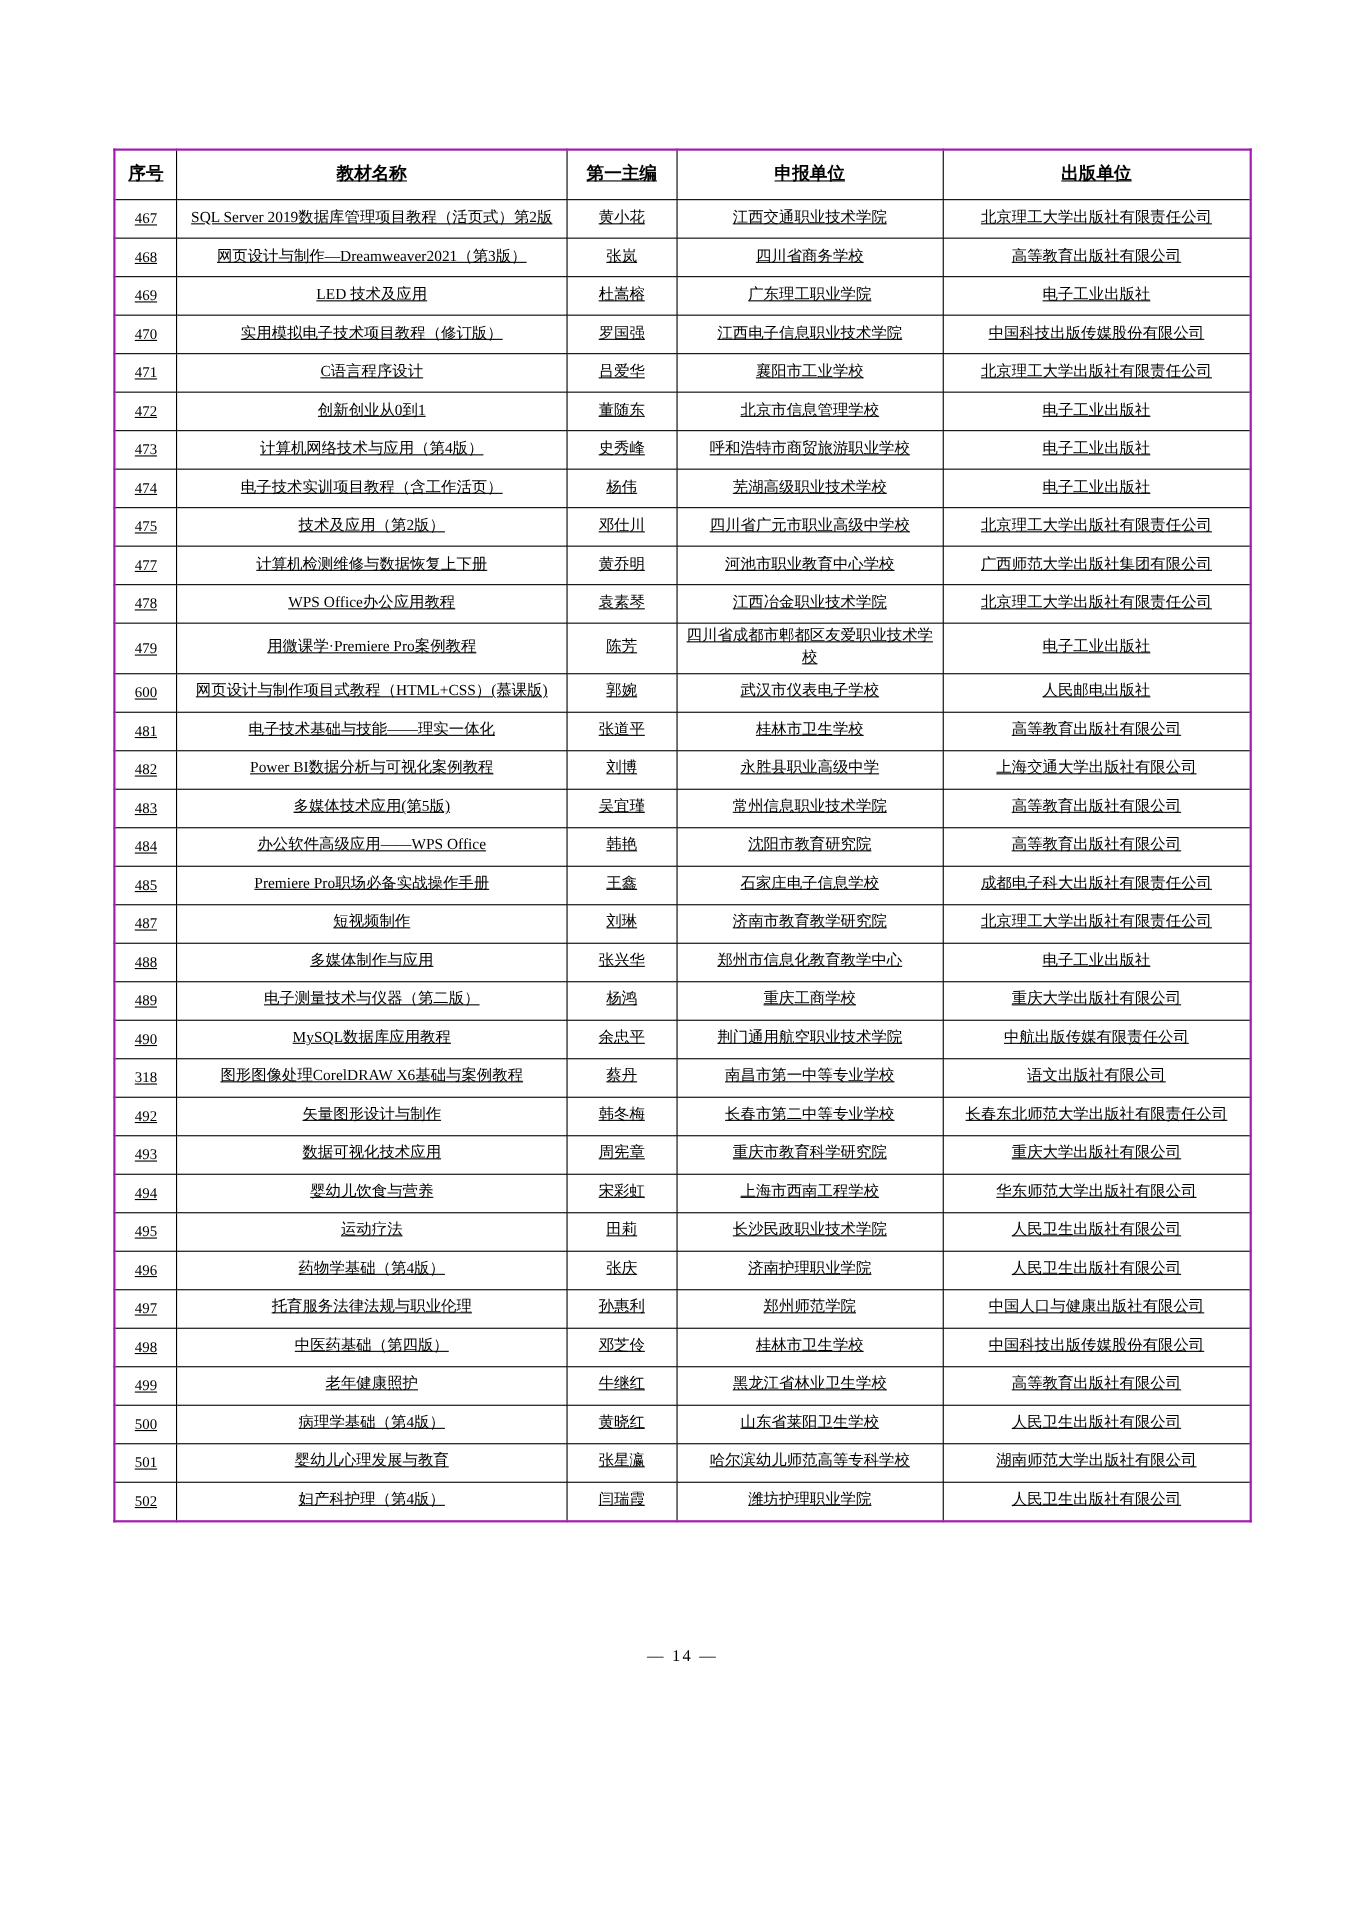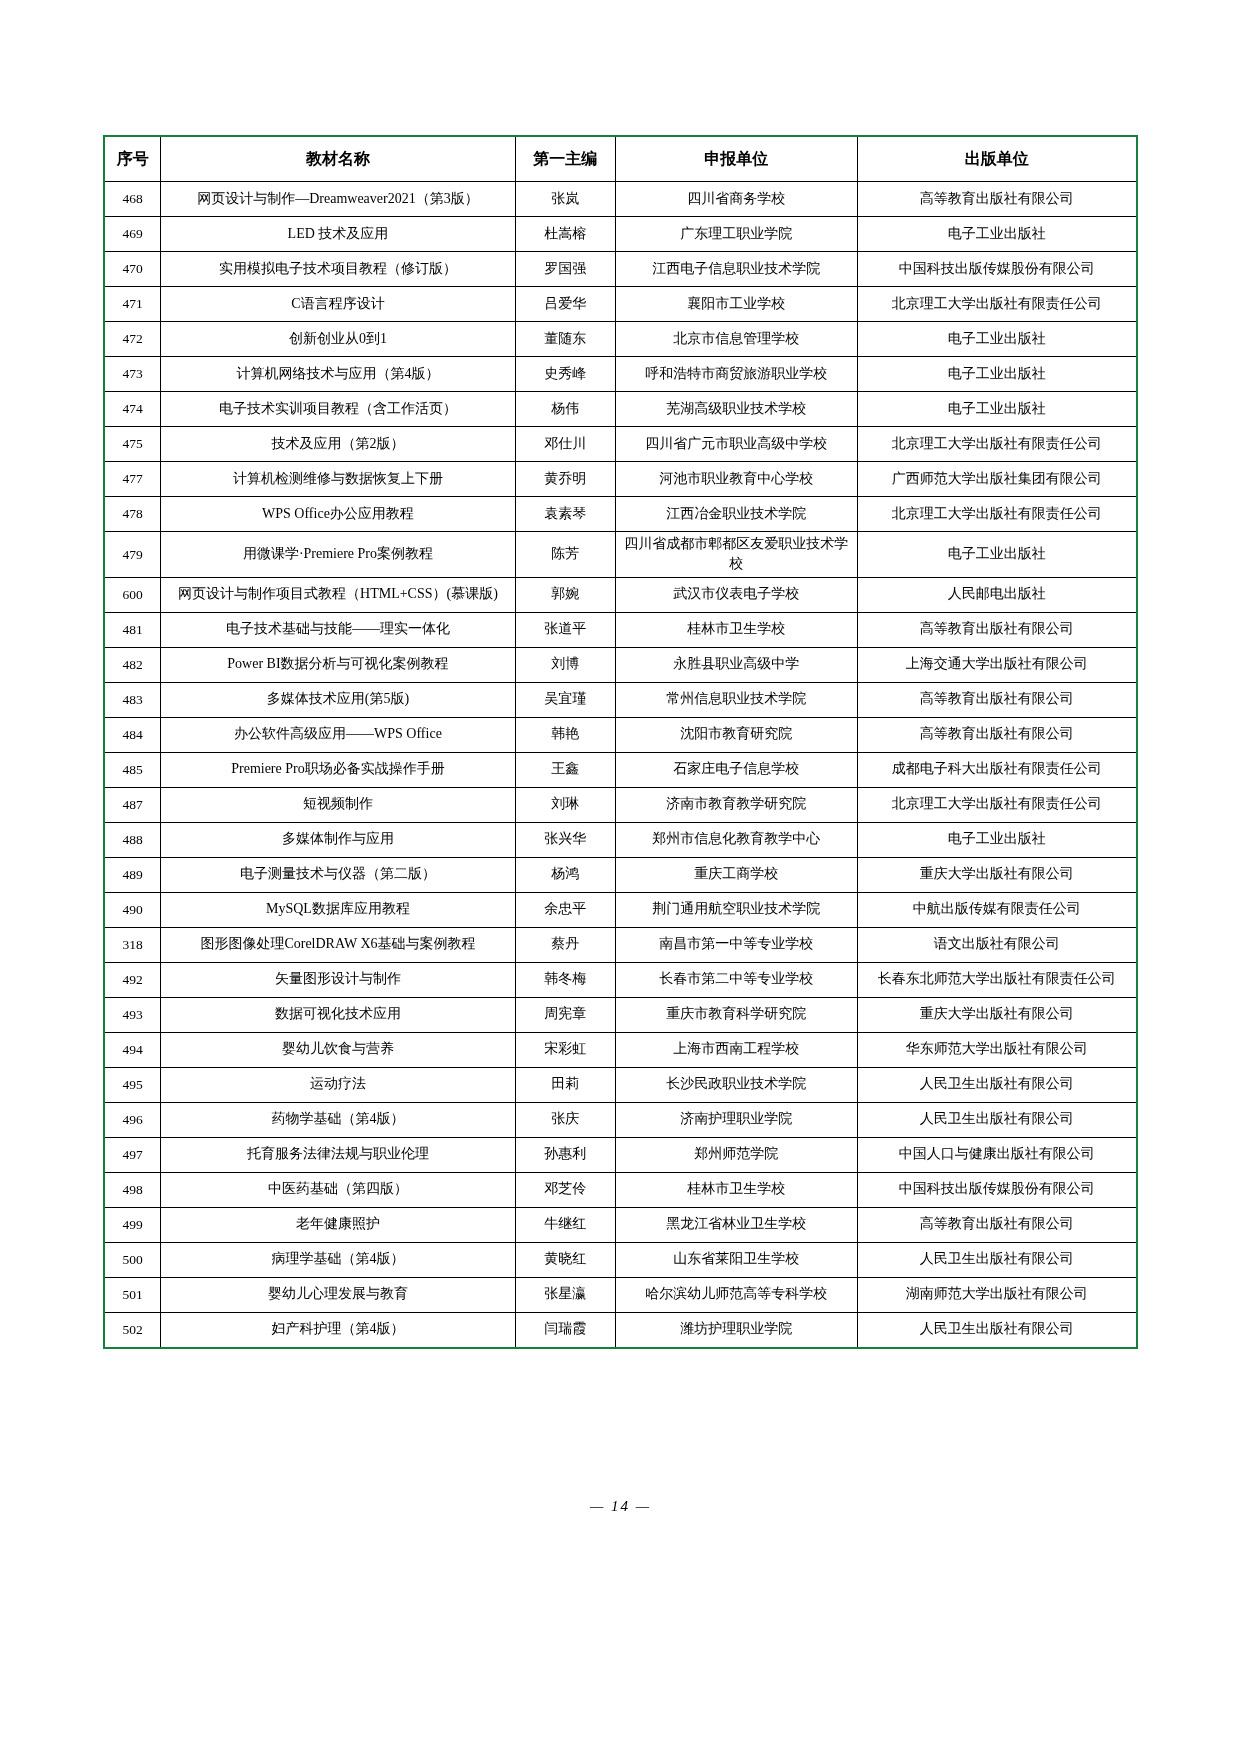--- a/index.html
+++ b/index.html
@@ -12,21 +12,22 @@
   }
   .table-wrap{
     position:absolute;
     left:103px;top:135px;
     width:1035px;
   }
   table{
     width:100%;
     border-collapse:collapse;
     table-layout:fixed;
-    border:2px solid #15803d;
+    border:2px solid #a21caf;
+    text-decoration:underline;
   }
   th,td{
     border:1.5px solid #000;
     text-align:center;
     vertical-align:middle;
     padding:2px 6px;
     word-break:break-word;
     line-height:1.45;
   }
   th{
@@ -46,21 +47,20 @@
   col.c-editor{width:9.7%;}
   col.c-org{width:23.4%;}
   col.c-pub{width:27.1%;}
   .page-footer{
     position:absolute;
     left:0;top:1498px;
     width:100%;
     text-align:center;
     font-size:15px;
     letter-spacing:2px;
-    font-style:italic;
   }
 </style>
 </head>
 <body>
 
 <div class="table-wrap">
   <table>
     <colgroup>
       <col class="c-no">
         <col class="c-title">
@@ -72,20 +72,27 @@
       <tr>
         <th>序号</th>
         <th>教材名称</th>
         <th>第一主编</th>
         <th>申报单位</th>
         <th>出版单位</th>
       </tr>
     </thead>
     <tbody>
         <tr>
+          <td class="num">467</td>
+          <td>SQL Server 2019数据库管理项目教程（活页式）第2版</td>
+          <td>黄小花</td>
+          <td>江西交通职业技术学院</td>
+          <td>北京理工大学出版社有限责任公司</td>
+        </tr>
+        <tr>
           <td class="num">468</td>
           <td>网页设计与制作—Dreamweaver2021（第3版）</td>
           <td>张岚</td>
           <td>四川省商务学校</td>
           <td>高等教育出版社有限公司</td>
         </tr>
         <tr>
           <td class="num">469</td>
           <td>LED 技术及应用</td>
           <td>杜嵩榕</td>

